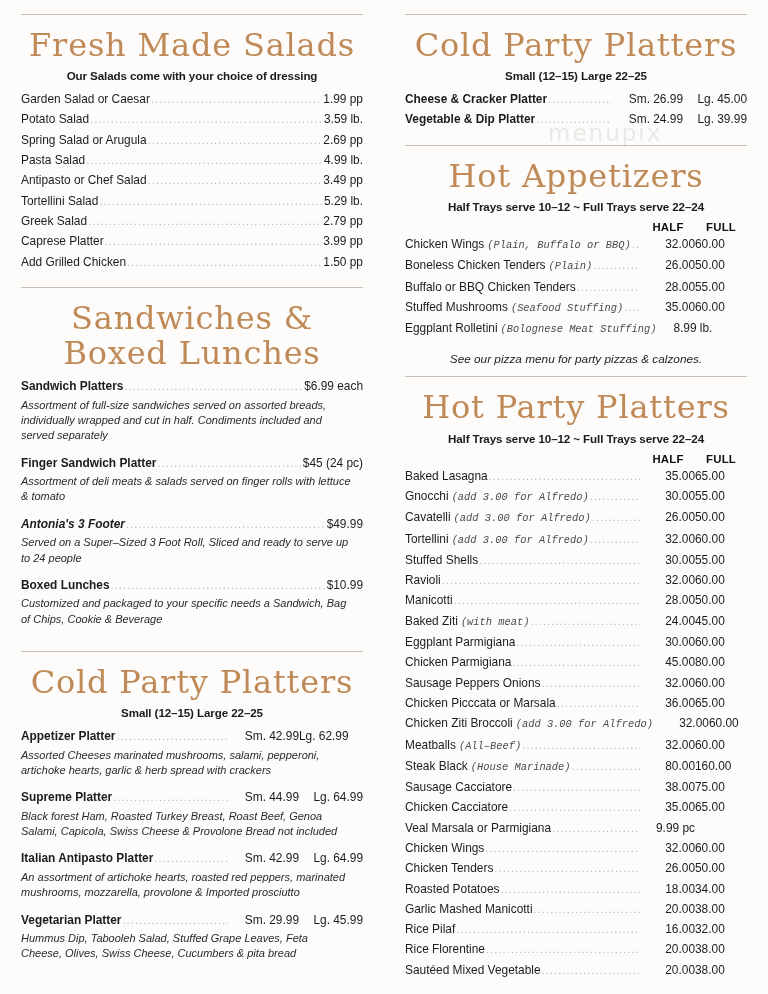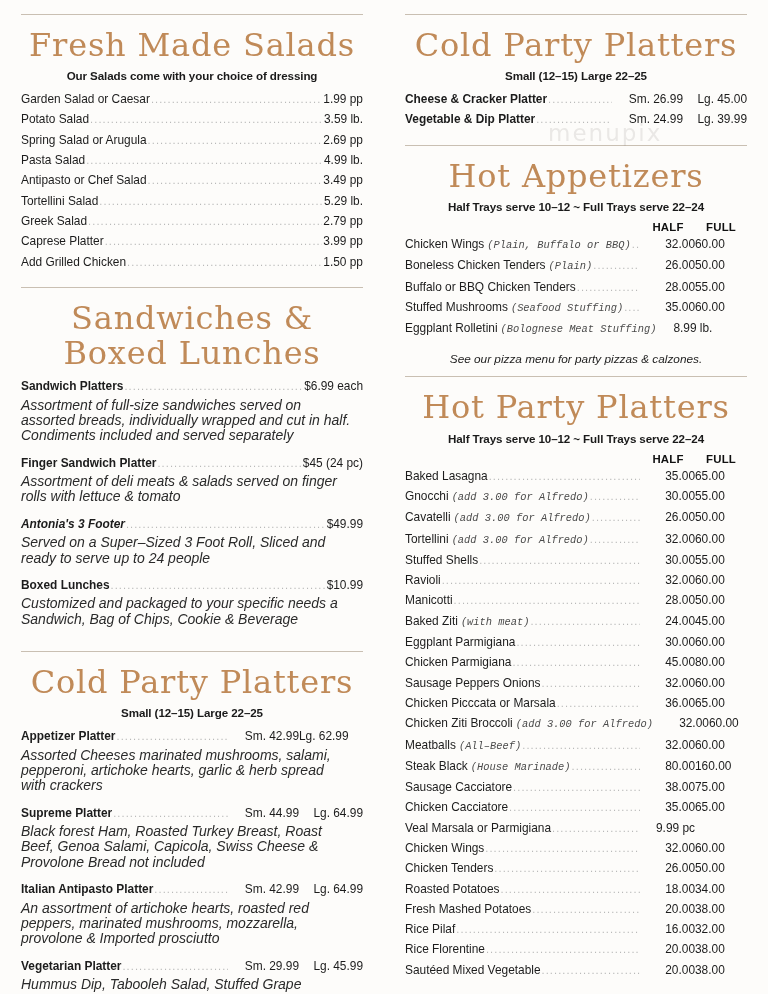--- a/index.html
+++ b/index.html
@@ -95,21 +95,21 @@
   }
   .row .p1 { width: 54px; text-align: right; }
   .row .p2 { width: 52px; text-align: left; }
 
   
   .row .sm { width: 70px; text-align: left; }
   .row .lg { width: 64px; text-align: left; }
 
   .desc {
     font-style: italic;
-    font-size: 14px;
+    font-size: 11px;
     color: #2a2a2a;
     line-height: 15.4px;
     padding: 1px 0 9px 0;
     max-width: 330px;
   }
 
   .item-block { padding-bottom: 1px; }
 
   .note-center {
     text-align: center;
@@ -521,21 +521,21 @@
       <div class="item-block">
         <div class="row">
           <span class="nm"><span>Roasted Potatoes</span></span>
           <span class="dots">..........................................................................................</span>
           <span class="pr p1">18.00</span>
           <span class="pr p2">34.00</span>
         </div>
       </div>
       <div class="item-block">
         <div class="row">
-          <span class="nm"><span>Fresh Mashed Potatoes</span></span>
+          <span class="nm"><span>Garlic Mashed Manicotti</span></span>
           <span class="dots">..........................................................................................</span>
           <span class="pr p1">20.00</span>
           <span class="pr p2">38.00</span>
         </div>
       </div>
       <div class="item-block">
         <div class="row">
           <span class="nm"><span>Rice Pilaf</span></span>
           <span class="dots">..........................................................................................</span>
           <span class="pr p1">16.00</span>

